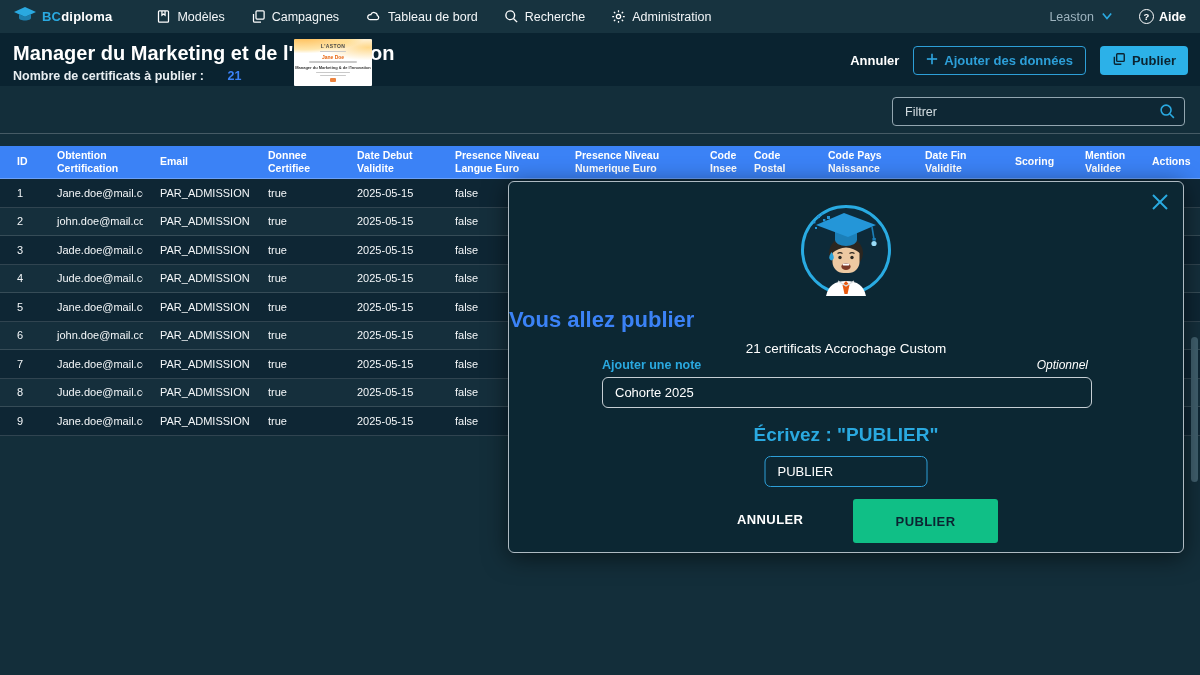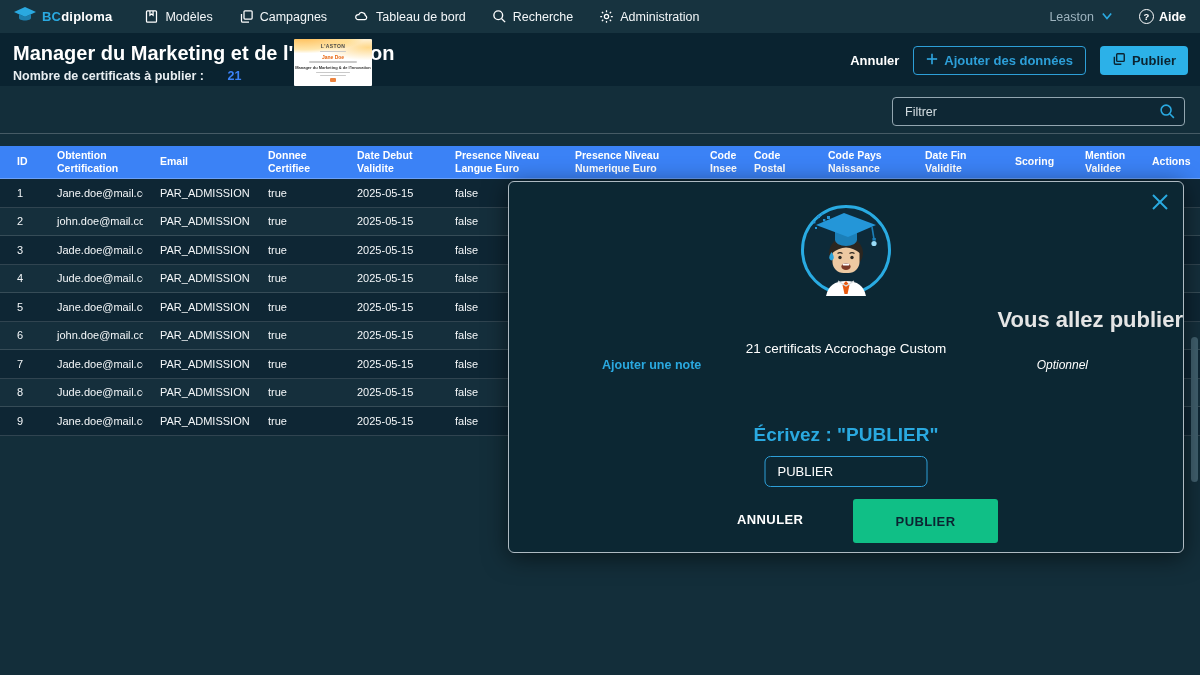--- a/index.html
+++ b/index.html
@@ -2,21 +2,21 @@
 <html><head>
 <meta charset="utf-8">
 <style>
   * { margin:0; padding:0; box-sizing:border-box; }
   html,body { width:1200px; height:675px; overflow:hidden; }
   body { font-family:"Liberation Sans", sans-serif; background:#132e3a; position:relative; color:#fff; }
 
   
   .nav { position:absolute; left:0; top:0; width:1200px; height:33px; background:#17333f;
          display:flex; align-items:center; padding:0 14px; }
-  .brand { display:flex; align-items:center; gap:6px; margin-right:32px; cursor:pointer;text-align:center; }
+  .brand { display:flex; align-items:center; gap:6px; margin-right:44px; cursor:pointer;text-align:center; }
   .brand-text { font-size:13px; font-weight:bold; letter-spacing:.2px; }
   .brand-text .bc { color:#2aa9e0; }
   .nav-item { display:flex; align-items:center; gap:6px; font-size:12.5px; color:#f2f6f8;
               margin-right:26px; cursor:pointer; white-space:nowrap; }
   .nav-item svg { display:block; }
   .nav-right { margin-left:auto; display:flex; align-items:flex-end; gap:26px; }
   .account { display:flex; align-items:center; gap:7px; color:#9db3be; font-size:12.5px; cursor:pointer; }
   .help { display:flex; align-items:center; gap:5px; font-size:12.5px; font-weight:bold; cursor:pointer; }
   .help-circle { width:15px; height:15px; border:1.5px solid #fff; border-radius:50%;
                  display:flex; align-items:center; justify-content:center; font-size:9.5px; font-weight:bold; }
@@ -65,21 +65,21 @@
   .tr.odd  { background:#0e2634; }
   .tr.even { background:#152f3c; }
   .td { font-size:11px; color:#f4f7f9; display:flex; align-items:center; padding-left:17px;
         white-space:nowrap; overflow:hidden; }
 
   
   .modal { position:absolute; left:508px; top:181px; width:676px; height:372px; background:#0c2733;
            border:1px solid #aebac2; border-radius:6px; box-shadow:0 4px 24px rgba(0,0,0,.55); z-index:10; }
   .modal-close { position:absolute; right:13px; top:10px; width:20px; height:20px; cursor:pointer; }
   .avatar { position:absolute; left:50%; top:22px; transform:translateX(-50%); }
-  .modal-title { position:absolute; top:125px; width:100%; text-align:right; color:#e5e5e5;
+  .modal-title { position:absolute; top:125px; width:100%; text-align:left; color:#3b82f6;
                  font-size:22px; font-weight:bold; }
   .modal-sub { position:absolute; top:159px; width:100%; text-align:center; color:#fff; font-size:13.5px; }
   .note-label { position:absolute; left:93px; top:176px; color:#2aa9e0; font-size:12.5px; font-weight:bold; }
   .optional { position:absolute; right:95px; top:176px; color:#fff; font-size:12px; font-style:italic; }
   .note-input { position:absolute; left:93px; top:195px; width:490px; height:31px; background:transparent;
                 border:1px solid #c6ced4; border-radius:6px; color:#fff; font-size:13px; font-family:inherit;
                 padding:0 12px; outline:none; }
   .instruction { position:absolute; top:242px; width:100%; text-align:center; color:#2aa9e0;
                  font-size:19px; font-weight:bold; }
   .confirm-input { position:absolute; left:50%; top:274px; transform:translateX(-50%); width:163px; height:31px;
@@ -430,20 +430,21 @@
       <rect x="27" y="12" width="3" height="3" fill="#2496d8"></rect>
         <rect x="15" y="23" width="2" height="2" fill="#2496d8"></rect>
     </svg>
   </div>
 
   <div class="modal-title">Vous allez publier</div>
   <div class="modal-sub">21 certificats Accrochage Custom</div>
 
   <div class="note-label">Ajouter une note</div>
   <div class="optional">Optionnel</div>
+  <input class="note-input" type="text" value="Cohorte 2025" style="">
 
   <div class="instruction">Écrivez : "PUBLIER"</div>
   <input class="confirm-input" type="text" value="PUBLIER" style="">
 
   <button class="modal-btn-cancel">ANNULER</button>
   <button class="modal-btn-publish">PUBLIER</button>
 </div>
 
 <div class="vscroll"></div>
 

